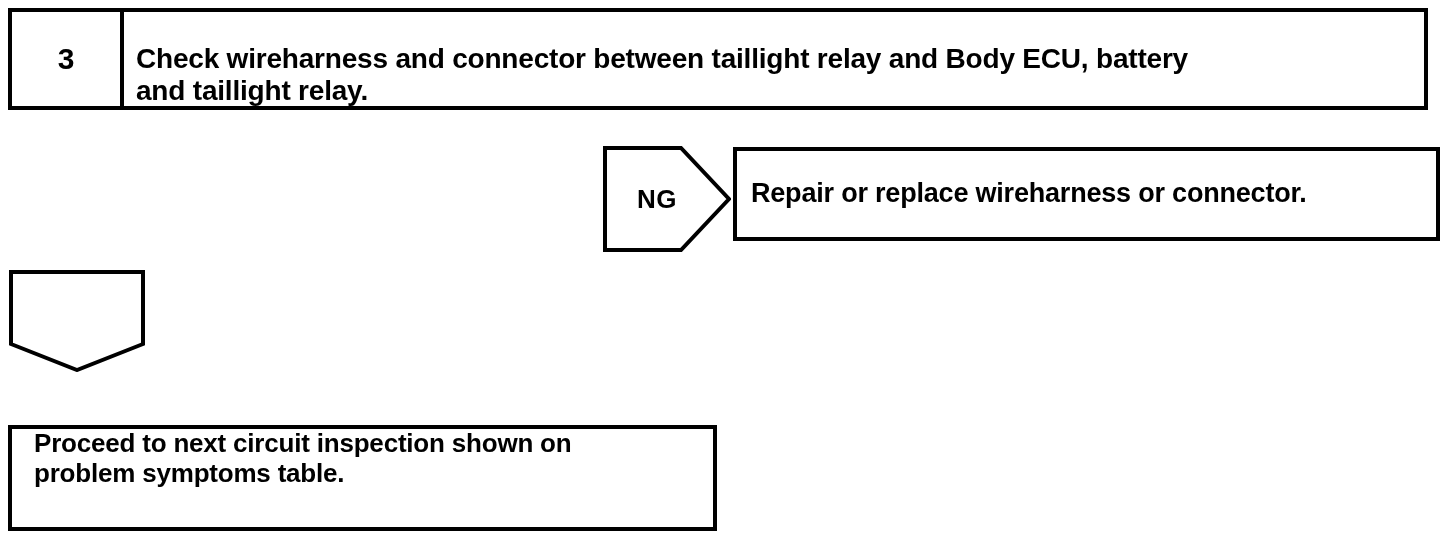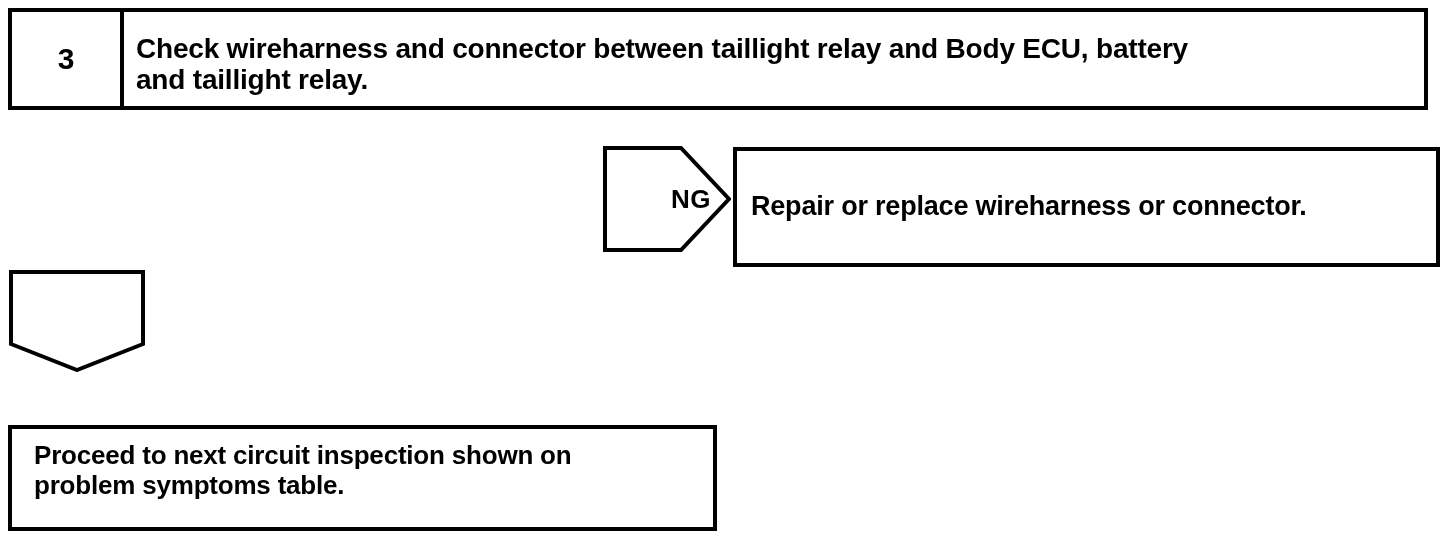--- a/index.html
+++ b/index.html
@@ -46,21 +46,21 @@
   }
   .step-number {
     font-size: 30px;
     font-weight: bold;
     letter-spacing: 0px;
     line-height: 1;
   }
   .step-text-cell {
     flex: 1 1 auto;
     display: flex;
-    align-items: center;
+    align-items: flex-end;
     padding: 10px 0 0 12px;
     box-sizing: border-box;
   }
   .step-text {
     font-size: 28px;
     font-weight: bold;
     line-height: 1.12;
     letter-spacing: -0.2px;
     white-space: pre-line;
   }
@@ -75,33 +75,33 @@
   }
   .ng-arrow svg { display: block; }
   .ng-label {
     position: absolute;
     left: 603px;
     top: 146px;
     width: 108px;
     height: 106px;
     display: flex;
     align-items: center;
-    justify-content: flex-end;
+    justify-content: center;
     font-size: 26px;
     font-weight: bold;
     letter-spacing: 0.5px;
     pointer-events: none;
   }
 
   .ng-result-box {
     position: absolute;
     left: 733px;
     top: 147px;
     width: 707px;
-    height: 120px;
+    height: 94px;
     border: 4px solid #000;
     box-sizing: border-box;
     background: #fff;
     display: flex;
     align-items: center;
     padding-left: 14px;
   }
   .ng-result-text {
     font-size: 27px;
     font-weight: bold;
@@ -136,21 +136,21 @@
   
   .final-box {
     position: absolute;
     left: 8px;
     top: 425px;
     width: 709px;
     height: 106px;
     border: 4px solid #000;
     box-sizing: border-box;
     background: #fff;
-    padding: 12px 0 0 22px;
+    padding: 0 0 0 22px;
   }
   .final-text {
     font-size: 26px;
     font-weight: bold;
     line-height: 1.14;
     letter-spacing: -0.2px;
     white-space: pre-line;
   }
 </style>
 </head>

